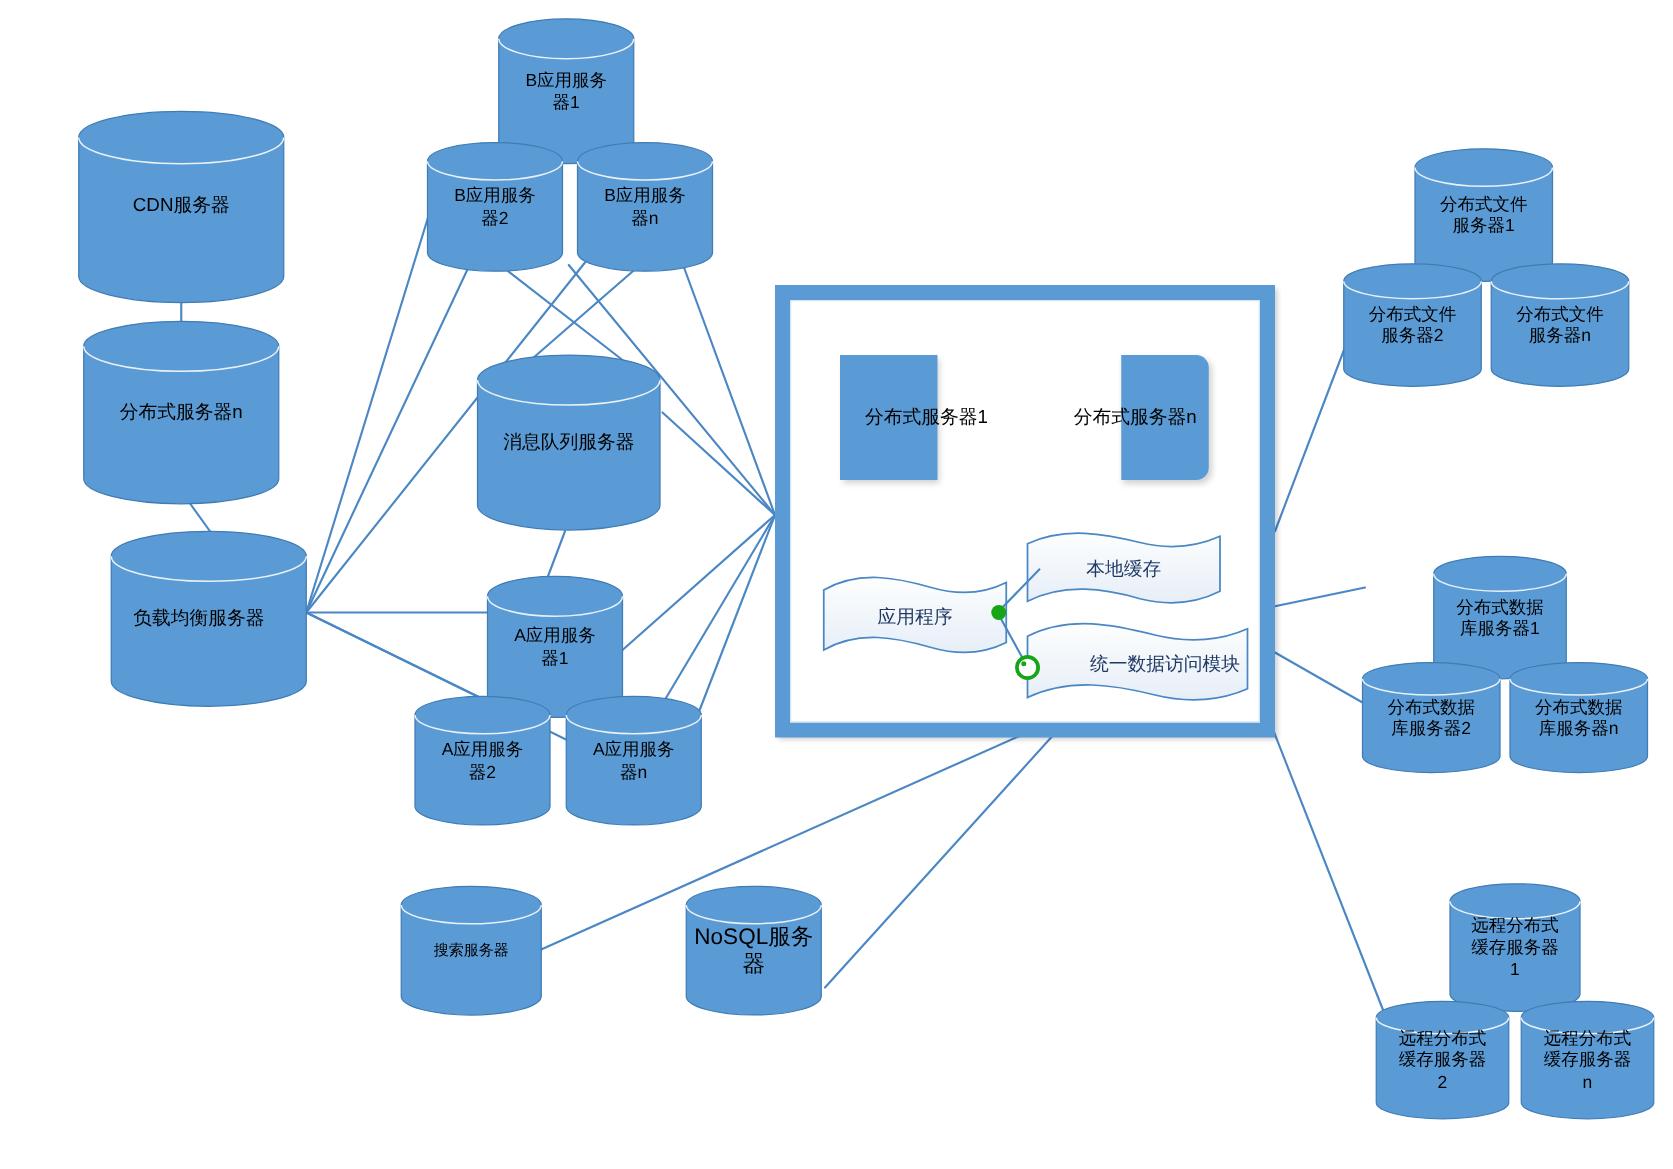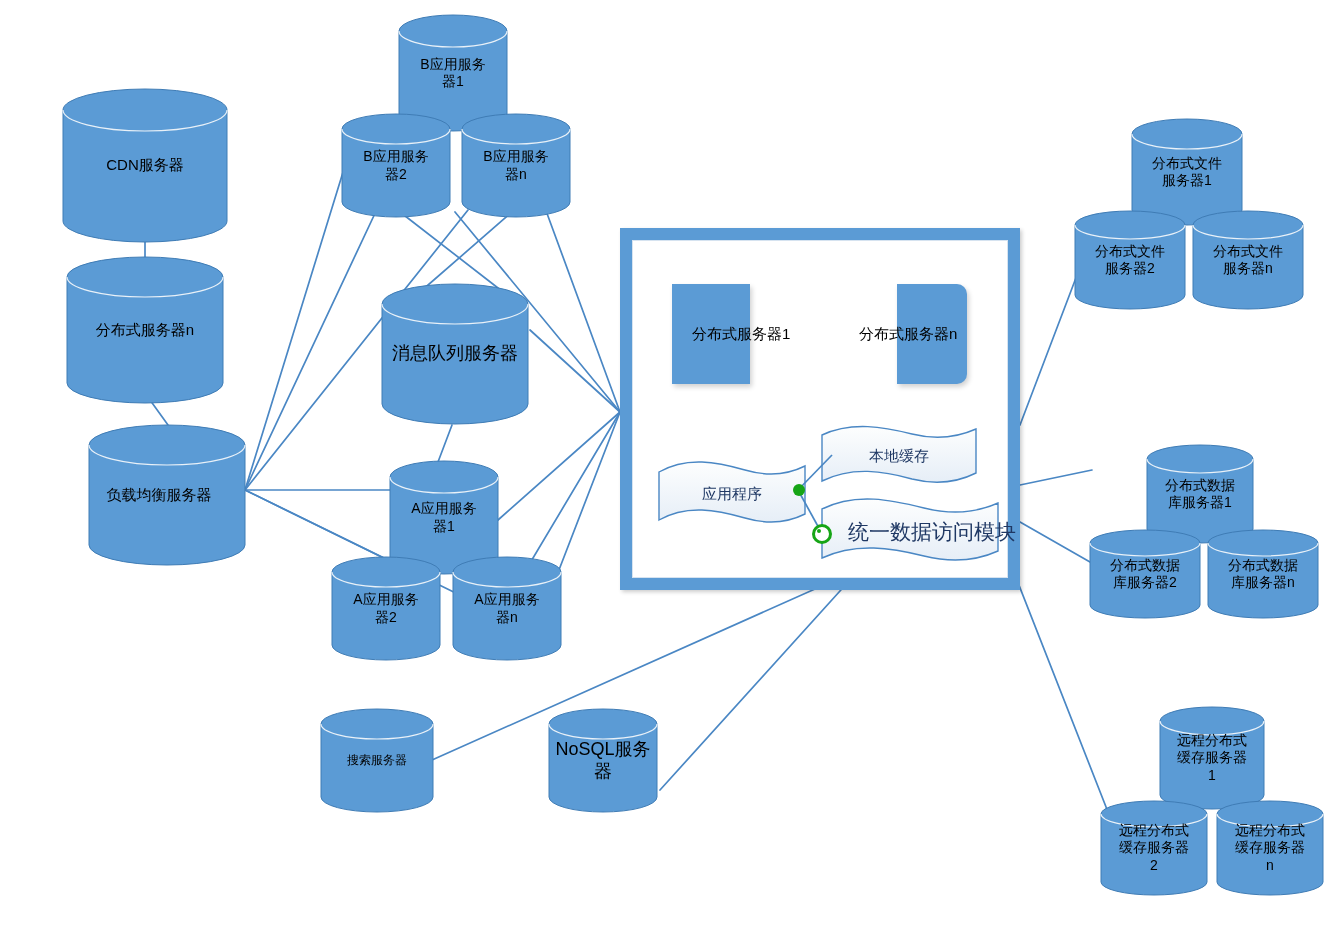--- a/index.html
+++ b/index.html
@@ -125,21 +125,21 @@
         </svg>
       <div class="lbl" style="font-size:14px;">B应用服务
 器n</div>
     </div>
 
     <div class="node" style="left:381px;top:283px;width:148px;height:142px;">
       <svg width="148" height="142" viewBox="0 0 148 142">
           <path d="M1,21 a73,20 0 0 1 146,0 v100 a73,20 0 0 1 -146,0 z" fill="#5B9BD5" stroke="#3f7cb5" stroke-width="1"></path>
           <path d="M1,21 a73,20 0 0 0 146,0" fill="none" stroke="#e9f1f8" stroke-width="1.2"></path>
         </svg>
-      <div class="lbl" style="font-size:18px;">消息队列服务器</div>
+      <div class="lbl" style="font-size:15px;">消息队列服务器</div>
     </div>
 
     <div class="node" style="left:389px;top:460px;width:110px;height:115px;">
       <svg width="110" height="115" viewBox="0 0 110 115">
           <path d="M1,17 a54,16 0 0 1 108,0 v81 a54,16 0 0 1 -108,0 z" fill="#5B9BD5" stroke="#3f7cb5" stroke-width="1"></path>
           <path d="M1,17 a54,16 0 0 0 108,0" fill="none" stroke="#e9f1f8" stroke-width="1.2"></path>
         </svg>
       <div class="lbl" style="font-size:14px;">A应用服务
 器1</div>
     </div>
@@ -213,21 +213,21 @@
     </div>
 
     <div class="node flag" style="left:820px;top:497px;width:180px;height:70px;">
       <svg width="180" height="70" viewBox="0 0 180 70">
         <linearGradient id="fg3" x1="0" y1="0" x2="0" y2="1">
             <stop offset="0" stop-color="#fdfefe"></stop>
             <stop offset="1" stop-color="#e6eef7"></stop>
           </linearGradient>
         <path d="M2,12 C36,-5 72,3 104,11 C132,18 158,15 178,6 L178,54 C158,63 132,66 104,59 C72,51 36,45 2,61 Z" fill="url(#fg3)" stroke="#4a87c4" stroke-width="1.4"></path>
       </svg>
-      <div class="lbl" style="font-size:21px;padding-left:22px;">统一数据访问模块</div>
+      <div class="lbl" style="font-size:15px;padding-left:22px;">统一数据访问模块</div>
     </div>
 
     <svg style="position:absolute;left:620px;top:400px;width:400px;height:190px;overflow:visible;">
       <g stroke="#4a87c4" stroke-width="1.7" fill="none">
         <line x1="178" y1="90" x2="212" y2="55"></line>
         <line x1="178" y1="90" x2="200" y2="130"></line>
       </g>
     </svg>
 
     <div class="greendot" style="left:793px;top:484px;width:12px;height:12px;background:#16a516;"></div>

